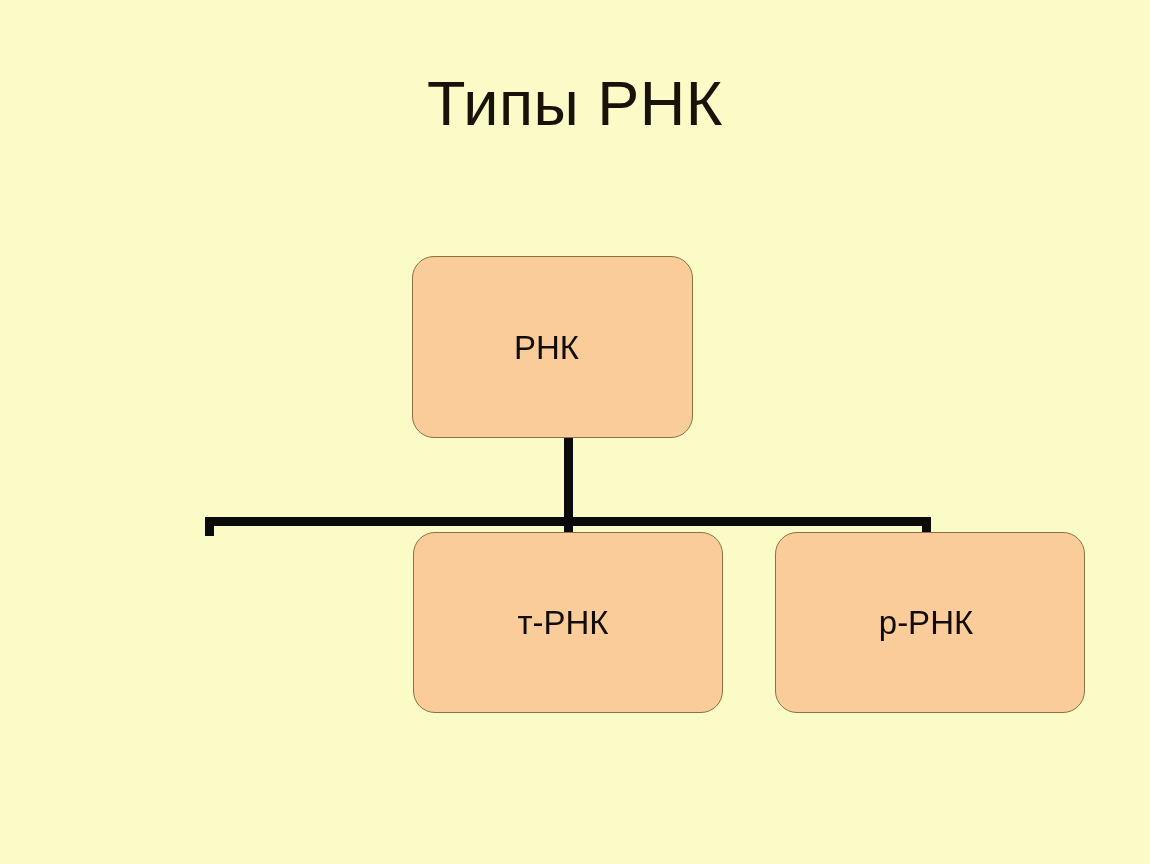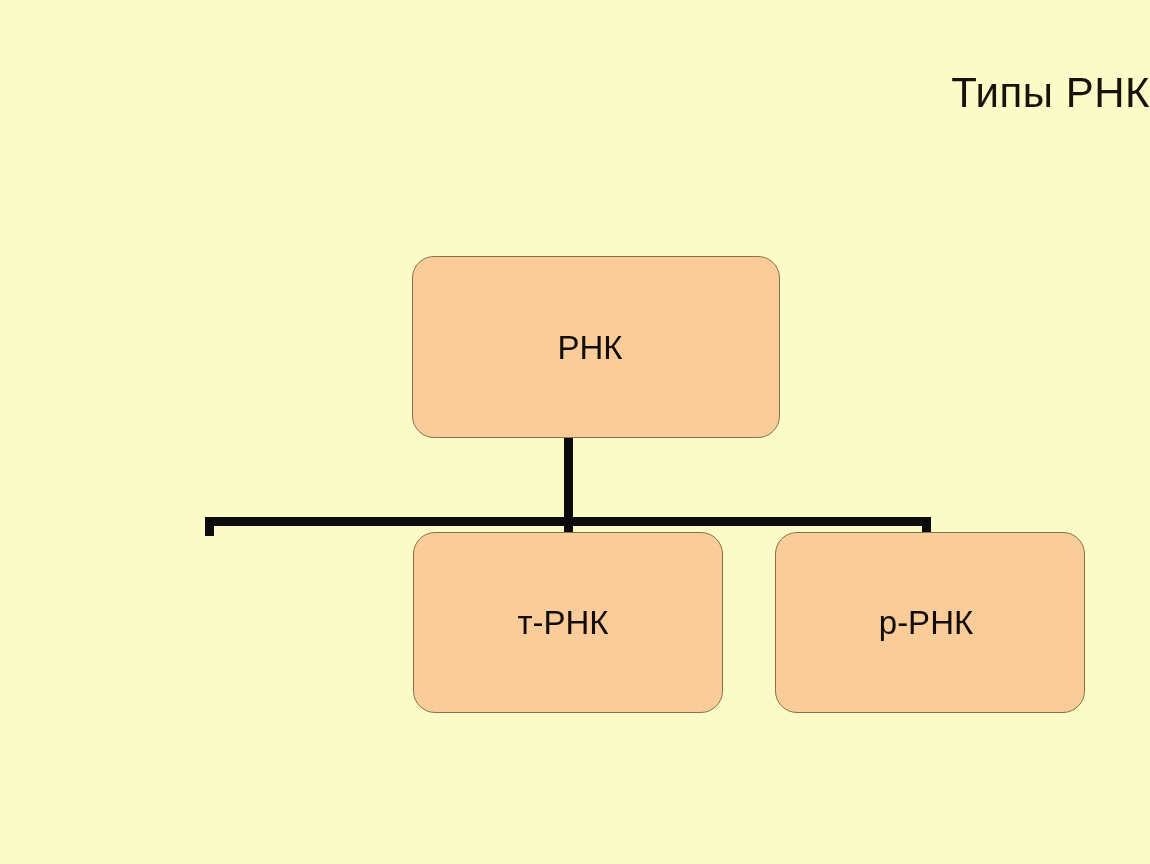--- a/index.html
+++ b/index.html
@@ -17,22 +17,22 @@
     position: relative;
     width: 1150px;
     height: 864px;
     background: #fbfbc8;
   }
   #slide-title {
     position: absolute;
     left: 0;
     top: 72px;
     width: 1150px;
-    text-align: right;
-    font-size: 42px;
+    text-align: center;
+    font-size: 63px;
     font-weight: 400;
     color: #1a1208;
     letter-spacing: 0.5px;
     line-height: 1.0;
     white-space: nowrap;
   }
   .node {
     position: absolute;
     background: #facc9a;
     border: 1.5px solid #8a7242;
@@ -45,21 +45,21 @@
   .node-label {
     font-size: 33px;
     font-weight: 400;
     color: #110c05;
     line-height: 1;
     white-space: nowrap;
   }
   #node-root {
     left: 412px;
     top: 256px;
-    width: 368px;
+    width: 281px;
     height: 182px;
   }
   #node-root .node-label {
     position: relative;
     left: -6px;
   }
   #node-child-0 {
     left: 52px;
     top: 532px;
     width: 309px;

